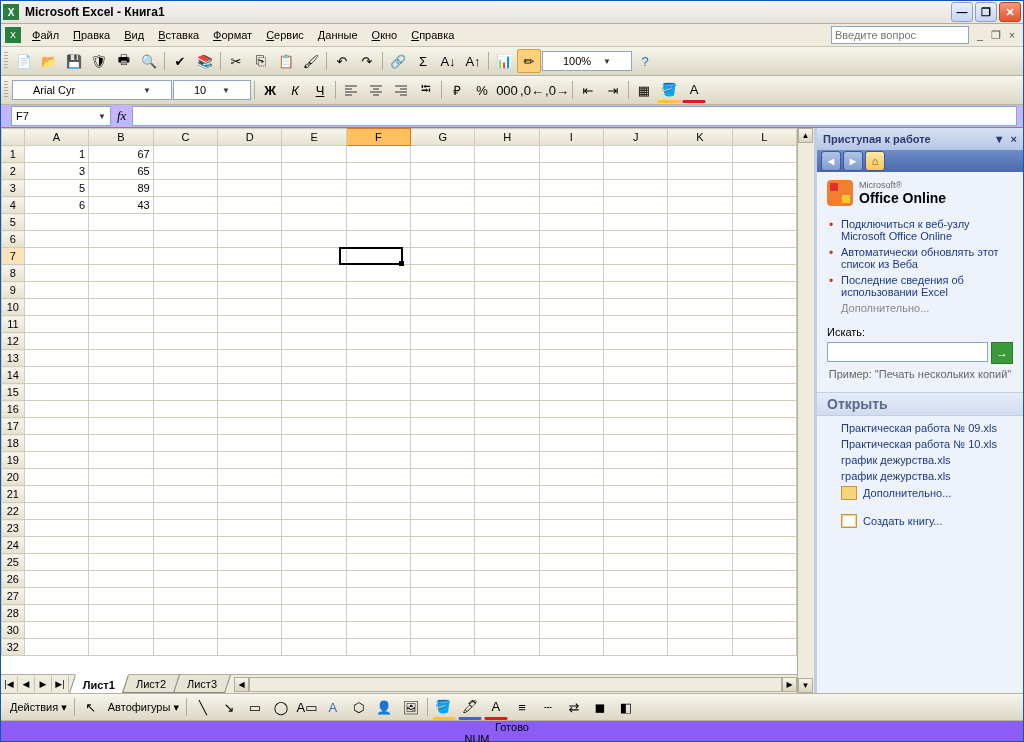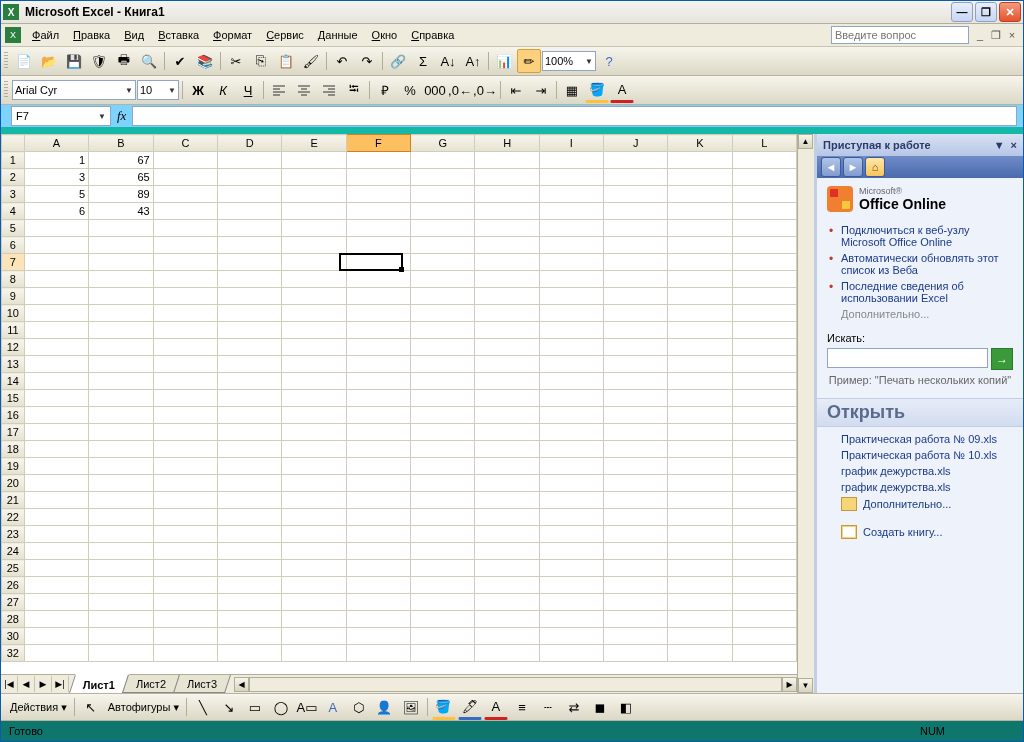--- a/index.html
+++ b/index.html
@@ -14,25 +14,25 @@
 .mitem{padding:3px 7px;cursor:default;}
 .mitem u{text-decoration:underline;}
 .qbox{width:130px;height:16px;border:1px solid #8ea5c8;margin-left:auto;margin-right:4px;padding:0 3px;color:#888;font-size:11px;background:#fff;}
 .smallbtns{display:flex;gap:2px;margin-right:4px;}
 .smallbtns span{width:14px;height:14px;display:flex;align-items:center;justify-content:center;color:#555;font-size:11px;}
 .toolbar{height:26px;display:flex;align-items:center;padding:1px 3px;background:linear-gradient(#f7f5ec,#dcd8c6);border-bottom:1px solid #b6b3a2;gap:1px;}
 .toolbar .grip{width:4px;height:18px;background:repeating-linear-gradient(#b0ad98,#b0ad98 1px,transparent 1px,transparent 3px);margin-right:3px;}
 .tb{width:22px;height:22px;display:flex;align-items:center;justify-content:center;border:1px solid transparent;border-radius:2px;font-size:13px;}
 .tb.sel{background:#fdd07e;border-color:#d8a030;}
 .sep{width:1px;height:18px;background:#b0ad98;margin:0 2px;}
-.ddl{height:18px;border:1px solid #8ea5c8;background:#fff;display:flex;align-items:center;padding:0 2px;font-size:11px;}
+.ddl{height:18px;border:1px solid #8ea5c8;background:#fff;display:flex;align-items:center;padding:0 20px;font-size:11px;}
 .ddl .arr{margin-left:auto;color:#333;font-size:8px;padding-left:4px;}
 .namebox{width:90px;height:18px;border:1px solid #8ea5c8;background:#fff;display:flex;align-items:center;padding:0 4px;margin:2px 0 2px 10px;}
 .namebox .arr{margin-left:auto;color:#333;font-size:8px;}
-.fxrow{height:22px;display:flex;align-items:center;background:#7dd3fc;border-bottom:7px solid #14b8a6;}
+.fxrow{height:22px;display:flex;align-items:center;background:#c4b5fd;border-bottom:1px solid #14b8a6;}
 .fx{margin:8px 6px;font-style:italic;font-family:'Times New Roman',serif;font-size:13px;}
 .fxbar{flex:1;height:18px;border:1px solid #8ea5c8;background:#fff;margin-right:6px;}
 .workarea{flex:1;display:flex;overflow:hidden;}
 .sheetwrap{flex:1;display:flex;flex-direction:column;position:relative;}
 .grid{flex:1;overflow:hidden;position:relative;background:#fff;}
 table.sg{border-collapse:collapse;table-layout:fixed;}
 table.sg th,table.sg td{border:1px solid #d0cdbc;padding:0;height:16px;font-size:11px;font-weight:normal;}
 table.sg th{background:linear-gradient(#f7f5ec,#e6e2d0);text-align:center;}
 table.sg th.rowh{width:22px;}
 table.sg th.colh{width:62px;}
@@ -47,21 +47,21 @@
 .tabsrow{height:18px;display:flex;align-items:center;background:#efecde;border-top:1px solid #b0ad98;}
 .navb{width:16px;height:16px;display:flex;align-items:center;justify-content:center;font-size:9px;border-right:1px solid #c8c4b2;}
 .stab{height:17px;padding:0 10px;display:flex;align-items:center;border:1px solid #888;border-top:none;background:#fff;margin-left:-1px;font-size:11px;transform:skewX(-18deg);}
 .stab > span{transform:skewX(18deg);}
 .stab.act{background:#fff;font-weight:bold;border-top:2px solid #fff;margin-top:-1px;}
 .stab.inact{background:#e8e4d4;}
 .hsb{flex:1;display:flex;align-items:center;margin-left:6px;}
 .hsb .track{flex:1;height:15px;border:1px solid #b0ad98;box-sizing:border-box;background:#efecde;}
 .drawbar{height:24px;display:flex;align-items:center;padding:1px 4px;background:linear-gradient(#f7f5ec,#dcd8c6);border-top:1px solid #b6b3a2;gap:2px;}
 .drawbar .lbl{padding:0 3px;}
-.status{height:20px;display:flex;align-items:center;padding:0 8px;background:#0f766e;border-top:1px solid #b6b3a2;}
+.status{height:20px;display:flex;align-items:center;padding:0 8px;background:#8b5cf6;border-top:1px solid #b6b3a2;flex-direction:column;}
 .status .sp{flex:1;}
 .taskpane{width:206px;background:#eef2fb;border-left:3px solid #c3cde4;display:flex;flex-direction:column;font-size:11px;}
 .tphdr{height:22px;background:linear-gradient(#d8e1f3,#b6c6e6);display:flex;align-items:center;padding:0 6px;font-weight:bold;color:#2a3a6a;}
 .tphdr .sp{flex:1;}
 .tpnav{height:22px;background:linear-gradient(#6f8cc7,#4a6aad);display:flex;align-items:center;padding:0 4px;gap:2px;}
 .tpnav .nb{width:18px;height:18px;border:1px solid #3a5a9c;border-radius:3px;background:linear-gradient(#b0c4e8,#7f9cd0);display:flex;align-items:center;justify-content:center;color:#fff;font-size:11px;}
 .tpnav .nb.home{background:linear-gradient(#ffe8a8,#f6c65a);color:#7a4a10;}
 .tpbody{padding:8px 10px;flex:1;overflow:auto;}
 .ofclogo{display:flex;align-items:center;gap:6px;margin-bottom:10px;}
 .ofclogo .sq{width:26px;height:26px;background:#f08030;border-radius:4px;position:relative;}
@@ -71,21 +71,21 @@
 .ofclogo small{font-size:9px;color:#666;display:block;line-height:1;}
 ul.bl{list-style:none;padding:0;margin:6px 0 10px 0;}
 ul.bl li{padding:2px 0 2px 14px;position:relative;color:#1a3a8a;cursor:pointer;}
 ul.bl li::before{content:"•";position:absolute;left:2px;color:#c04030;font-size:12px;}
 ul.bl li.gray{color:#888;}
 ul.bl li.gray::before{color:transparent;}
 .srch{display:flex;gap:3px;margin:4px 0;}
 .srch input{flex:1;height:18px;border:1px solid #8ea5c8;padding:0 3px;font-size:11px;}
 .srch .go{width:20px;height:20px;background:#3a9a3a;color:#fff;display:flex;align-items:center;justify-content:center;border:1px solid #2a7a2a;font-size:12px;}
 .ex{color:#666;text-align:center;margin:4px 0 12px;}
-.sect{font-size:18px;color:#5a6a8c;font-weight:bold;margin:4px -10px;padding:3px 10px;background:linear-gradient(#e6ecf8,#d2dcf0);border-top:1px solid #c3cde4;border-bottom:1px solid #c3cde4;}
+.sect{font-size:14px;color:#5a6a8c;font-weight:bold;margin:4px -10px;padding:3px 10px;background:linear-gradient(#e6ecf8,#d2dcf0);border-top:1px solid #c3cde4;border-bottom:1px solid #c3cde4;}
 .flink{display:flex;align-items:center;gap:6px;color:#1a3a8a;padding:2px 0 2px 14px;cursor:pointer;}
 .fico{width:14px;height:12px;background:#f6d478;border:1px solid #c89838;position:relative;}
 .fico.new::after{content:"";position:absolute;inset:1px;background:#fff;}
 svg{overflow:visible;}
 </style>
 </head>
 <body>
 
 <div class="win">
  <div class="titlebar">

